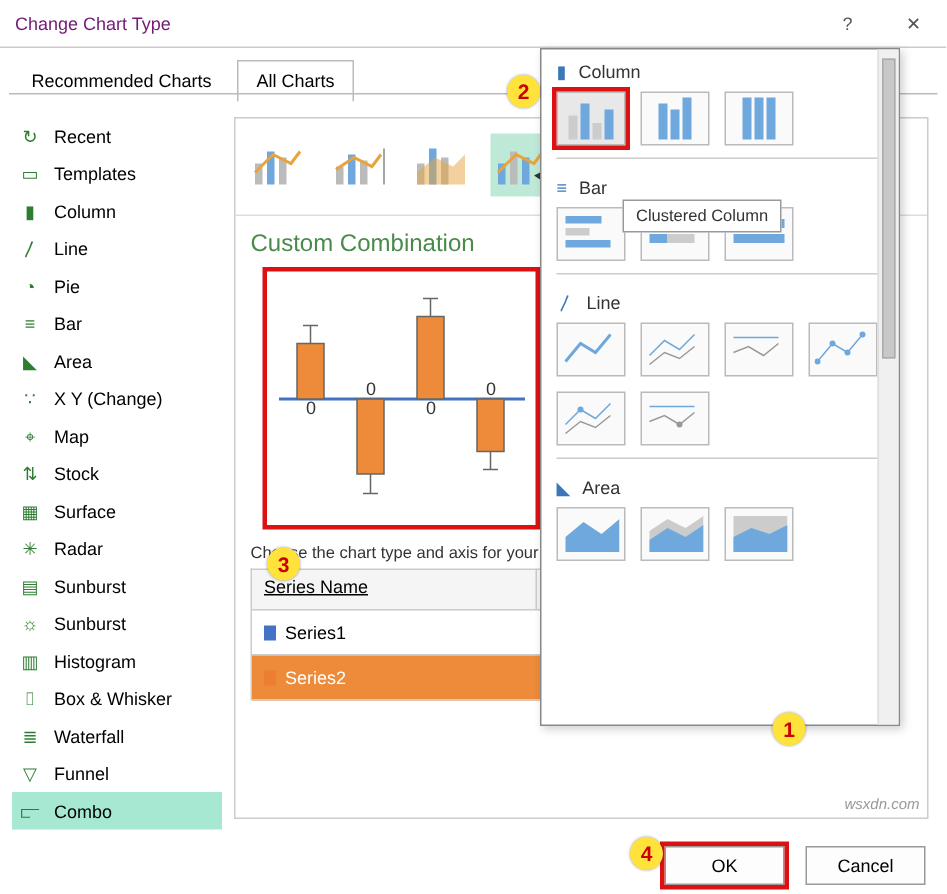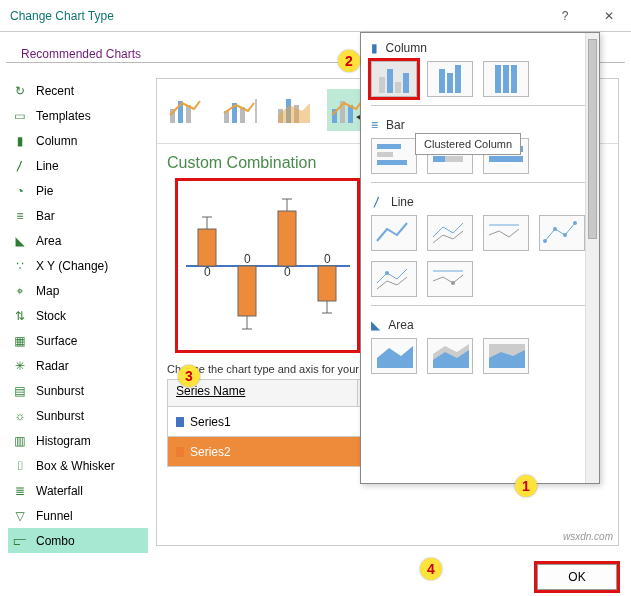--- a/index.html
+++ b/index.html
@@ -1,23 +1,23 @@
 <!DOCTYPE html>
 <html><head>
 <meta charset="utf-8">
 <style>
 * { margin:0; padding:0; box-sizing:border-box; font-family:"Segoe UI",Arial,sans-serif; font-size:12px; }
 body { background:#fff; width:631px; height:596px; position:relative; overflow:hidden; }
 
 .titlebar { display:flex; align-items:center; height:32px; padding:0 0 0 10px; border-bottom:1px solid #ccc; }
-.titlebar .title { flex:1; color:#0f766e; }
+.titlebar .title { flex:1; color:#701a75; }
 .titlebar .sys { width:44px; height:32px; display:flex; align-items:center; justify-content:center; color:#555; }
 
 .tabs { position:absolute; top:40px; left:8px; display:flex; gap:4px; }
-.tab { padding:6px 12px; border:1px solid transparent; color:#701a75; }
+.tab { padding:6px 12px; border:1px solid transparent; color:#000000; }
 .tab.active { border:1px solid #bbb; border-bottom:1px solid #fff; background:#fff; }
 .hr-tab { position:absolute; top:62px; left:6px; right:6px; height:1px; background:#bbb; }
 
 .sidebar { position:absolute; top:78px; left:8px; width:140px; }
 .sb-item { display:flex; align-items:center; height:25px; padding:0 4px; gap:8px; cursor:default; }
 .sb-item .ico { width:16px; height:16px; display:flex; align-items:center; justify-content:center; color:#2e7d32; }
 .sb-item.sel { background:#a6e8d1; }
 
 .main { position:absolute; top:78px; left:156px; right:12px; bottom:50px; border:1px solid #ccc; }
 
@@ -74,20 +74,21 @@
   <div class="sys">
       <span>?</span>
     </div>
   <div class="sys">
       <span>✕</span>
     </div>
 </div>
 
 <div class="tabs">
   <div class="tab">Recommended Charts</div>
+  <div class="tab active">All Charts</div>
 </div>
 <div class="hr-tab"></div>
 
 <div class="sidebar">
   <div class="sb-item">
       <span class="ico">↻</span>
       <span>Recent</span>
     </div>
   <div class="sb-item">
       <span class="ico">▭</span>
@@ -400,20 +401,21 @@
             <rect x="2" y="4" width="36" height="24" fill="#ccc"></rect>
             <polygon points="2,28 2,18 14,12 26,16 38,10 38,28" fill="#6ea8dc"></polygon>
           </svg>
         </div>
     </div>
   </div>
 </div>
 
 <div class="buttons">
   <div class="btn hl">OK</div>
+  <div class="btn">Cancel</div>
 </div>
 
 <div class="callout" style="top:475px; left:515px;">1</div>
 <div class="callout" style="top:50px; left:338px;">2</div>
 <div class="callout" style="top:365px; left:178px;">3</div>
 <div class="callout" style="top:558px; left:420px;">4</div>
 
 <div class="watermark">wsxdn.com</div>
 
 </body></html>

